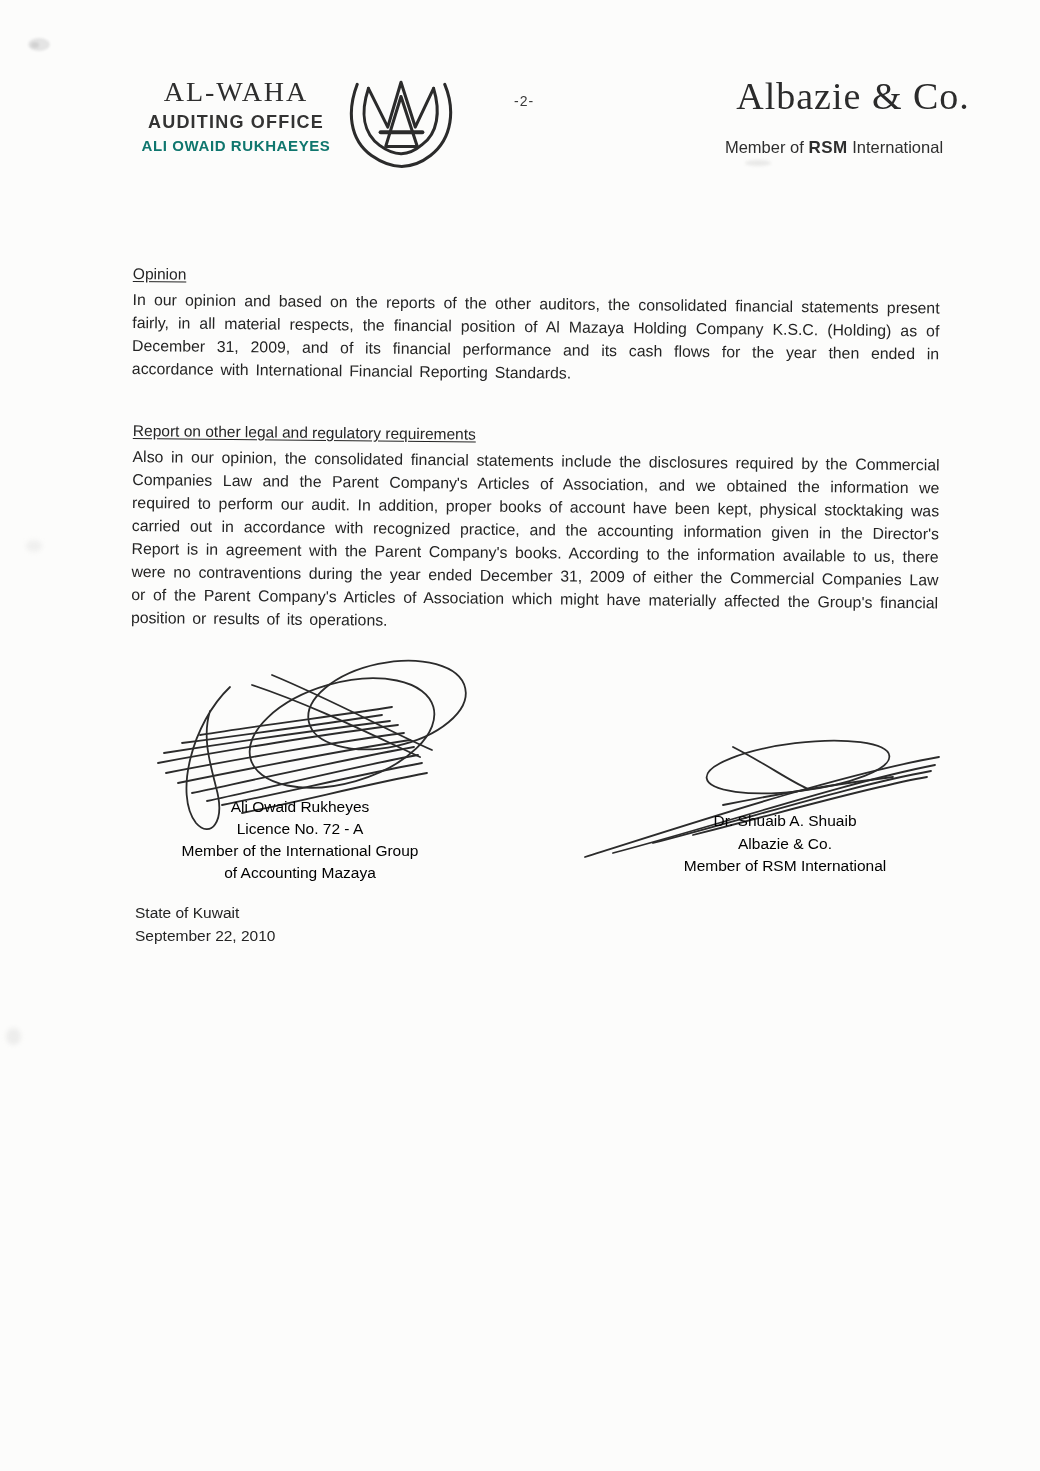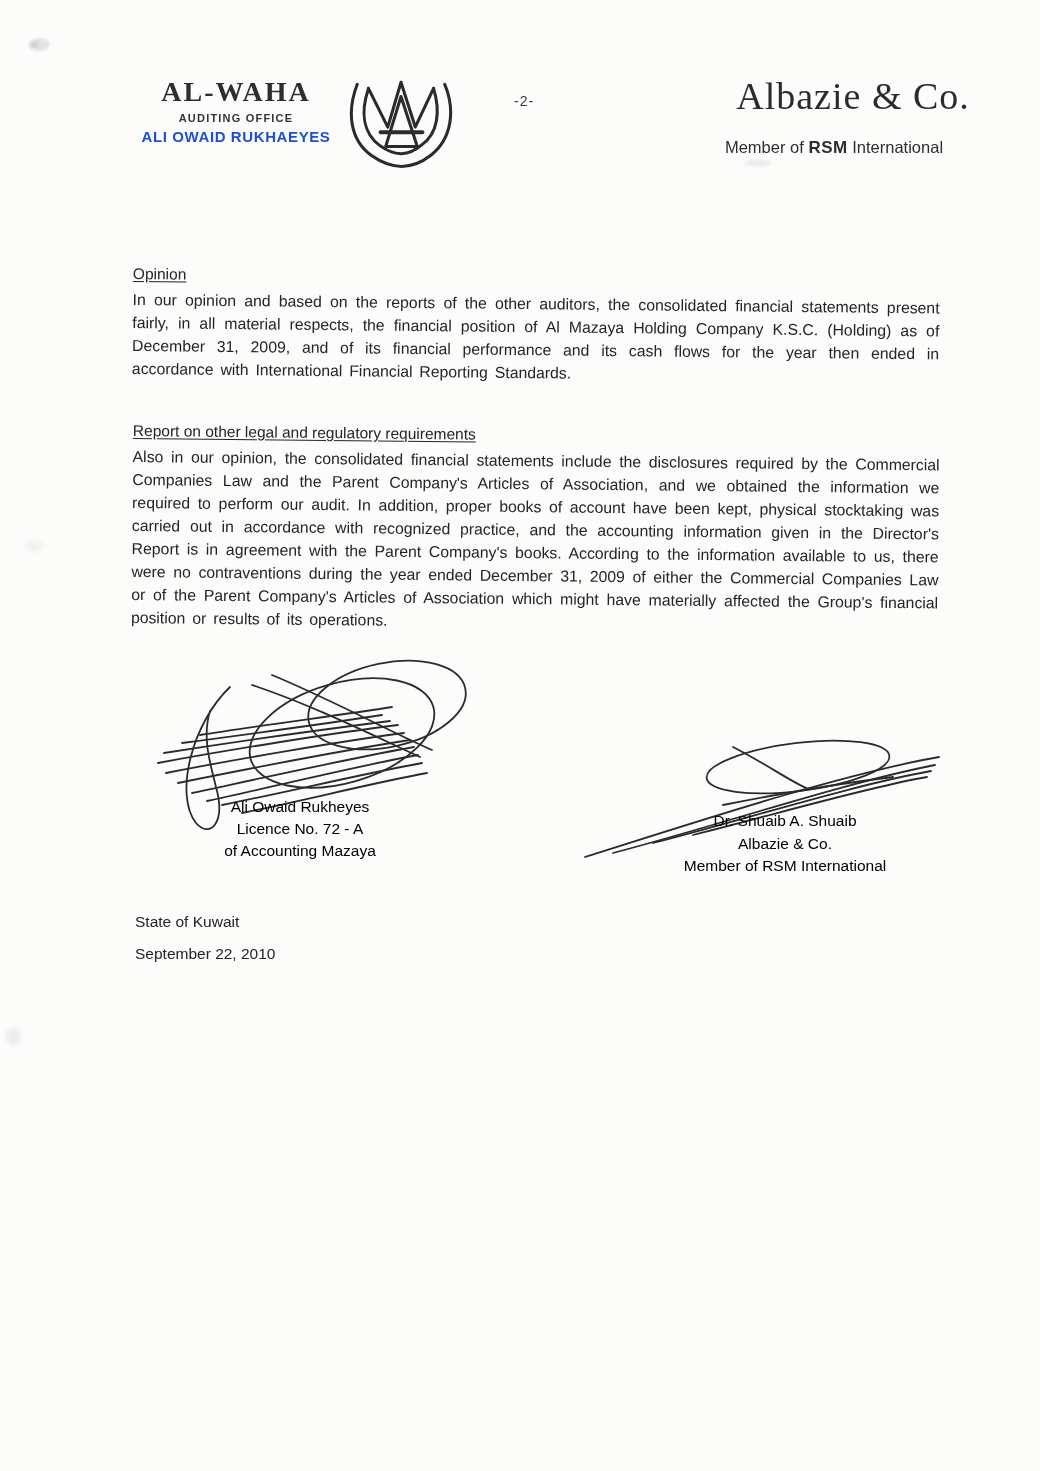--- a/index.html
+++ b/index.html
@@ -10,24 +10,24 @@
     font-family:"Liberation Sans", sans-serif;
     color:#242424;
     overflow:hidden;
   }
   .abs { position:absolute; }
 
   
   .lh-left { left:134px; top:76px; width:204px; text-align:center; }
   .lh-name {
     font-family:"Liberation Serif", serif;
-    font-weight:bold; font-size:28px; letter-spacing:2px; color:#2e2e2e;
+    font-weight:normal; font-size:28px; letter-spacing:2px; color:#2e2e2e;
   }
-  .lh-line2 { font-weight:bold; font-size:11px; letter-spacing:1.2px; margin-top:4px; color:#333;text-align:center; }
-  .lh-line3 { font-weight:bold; font-size:15px; letter-spacing:0.6px; margin-top:4px; color:#1d4ed8; }
+  .lh-line2 { font-weight:bold; font-size:18px; letter-spacing:1.2px; margin-top:4px; color:#333;text-align:center; }
+  .lh-line3 { font-weight:bold; font-size:15px; letter-spacing:0.6px; margin-top:4px; color:#0f766e; }
 
   .logo-box { left:344px; top:74px; width:114px; height:98px; }
 
   .page-num { left:514px; top:93px; font-size:14px; color:#3a3a3a; letter-spacing:1px; }
 
   .lh-right { left:703px; top:74px; width:300px; text-align:center; }
   .firm-name {
     font-family:"Liberation Serif", serif;
     font-size:38px; color:#2b2b2b; letter-spacing:1px; white-space:nowrap;
   }
@@ -54,21 +54,21 @@
   .sig-left-svg  { left:152px; top:644px; }
   .sig-right-svg { left:583px; top:734px; }
   .sig-block { text-align:center; font-size:15.5px; color:#000000; }
   .sig-block div { line-height:22px; }
   .sig-left-text  { left:140px; top:796px; width:320px; }
   .sig-right-text { left:635px; top:802px; width:300px;margin-top:8px; }
   .sig-right-text div { line-height:22.5px; }
 
   
   .closing { left:135px; top:902px; font-size:15.5px; color:#242424; }
-  .closing div { line-height:22.5px;margin-top:9px; }
+  .closing div { line-height:22.5px; }
 
   
   .smudge { position:absolute; border-radius:50%; pointer-events:none; }
   .sm1 { left:28px;  top:38px;   width:22px; height:13px; background:#e4e4e4; filter:blur(1px); }
   .sm1b{ left:31px;  top:42px;   width:8px;  height:6px;  background:#d2d2d2; filter:blur(1px); }
   .sm2 { left:26px;  top:540px;  width:16px; height:12px; background:#f0f0ef; filter:blur(2px); }
   .sm3 { left:6px;   top:1028px; width:15px; height:17px; background:#ededec; filter:blur(2px); }
   .sm4 { left:745px; top:160px;  width:26px; height:6px;  background:#e9e9e8; filter:blur(1.5px); }
 </style>
 </head>
@@ -130,20 +130,21 @@
     <path d="M48,90 C110,80 190,70 240,62"></path>
     <path d="M70,160 C130,148 215,128 270,118"></path>
     <path d="M90,168 C150,156 220,138 275,128"></path>
     <path d="M100,40 C160,60 220,90 268,112"></path>
     <path d="M120,30 C180,55 235,85 280,105"></path>
   </svg>
 </div>
 <div class="abs sig-block sig-left-text">
   <div>Ali Owaid Rukheyes</div>
   <div>Licence No. 72 - A</div>
+  <div>Member of the International Group</div>
   <div>of Accounting Mazaya</div>
 </div>
 
 <div class="abs sig-svg sig-right-svg">
   <svg width="360" height="127" viewBox="0 0 360 125" fill="none" stroke="#2b2b2b" stroke-width="1.8" stroke-linecap="round">
     <ellipse cx="215" cy="32" rx="92" ry="24" transform="rotate(-7 215 32)"></ellipse>
     <path d="M150,12 C185,30 205,45 225,54"></path>
     <path d="M2,122 C110,88 255,40 356,22"></path>
     <path d="M30,118 C130,92 260,48 352,30"></path>
     <path d="M70,108 C160,85 270,50 348,36"></path>

